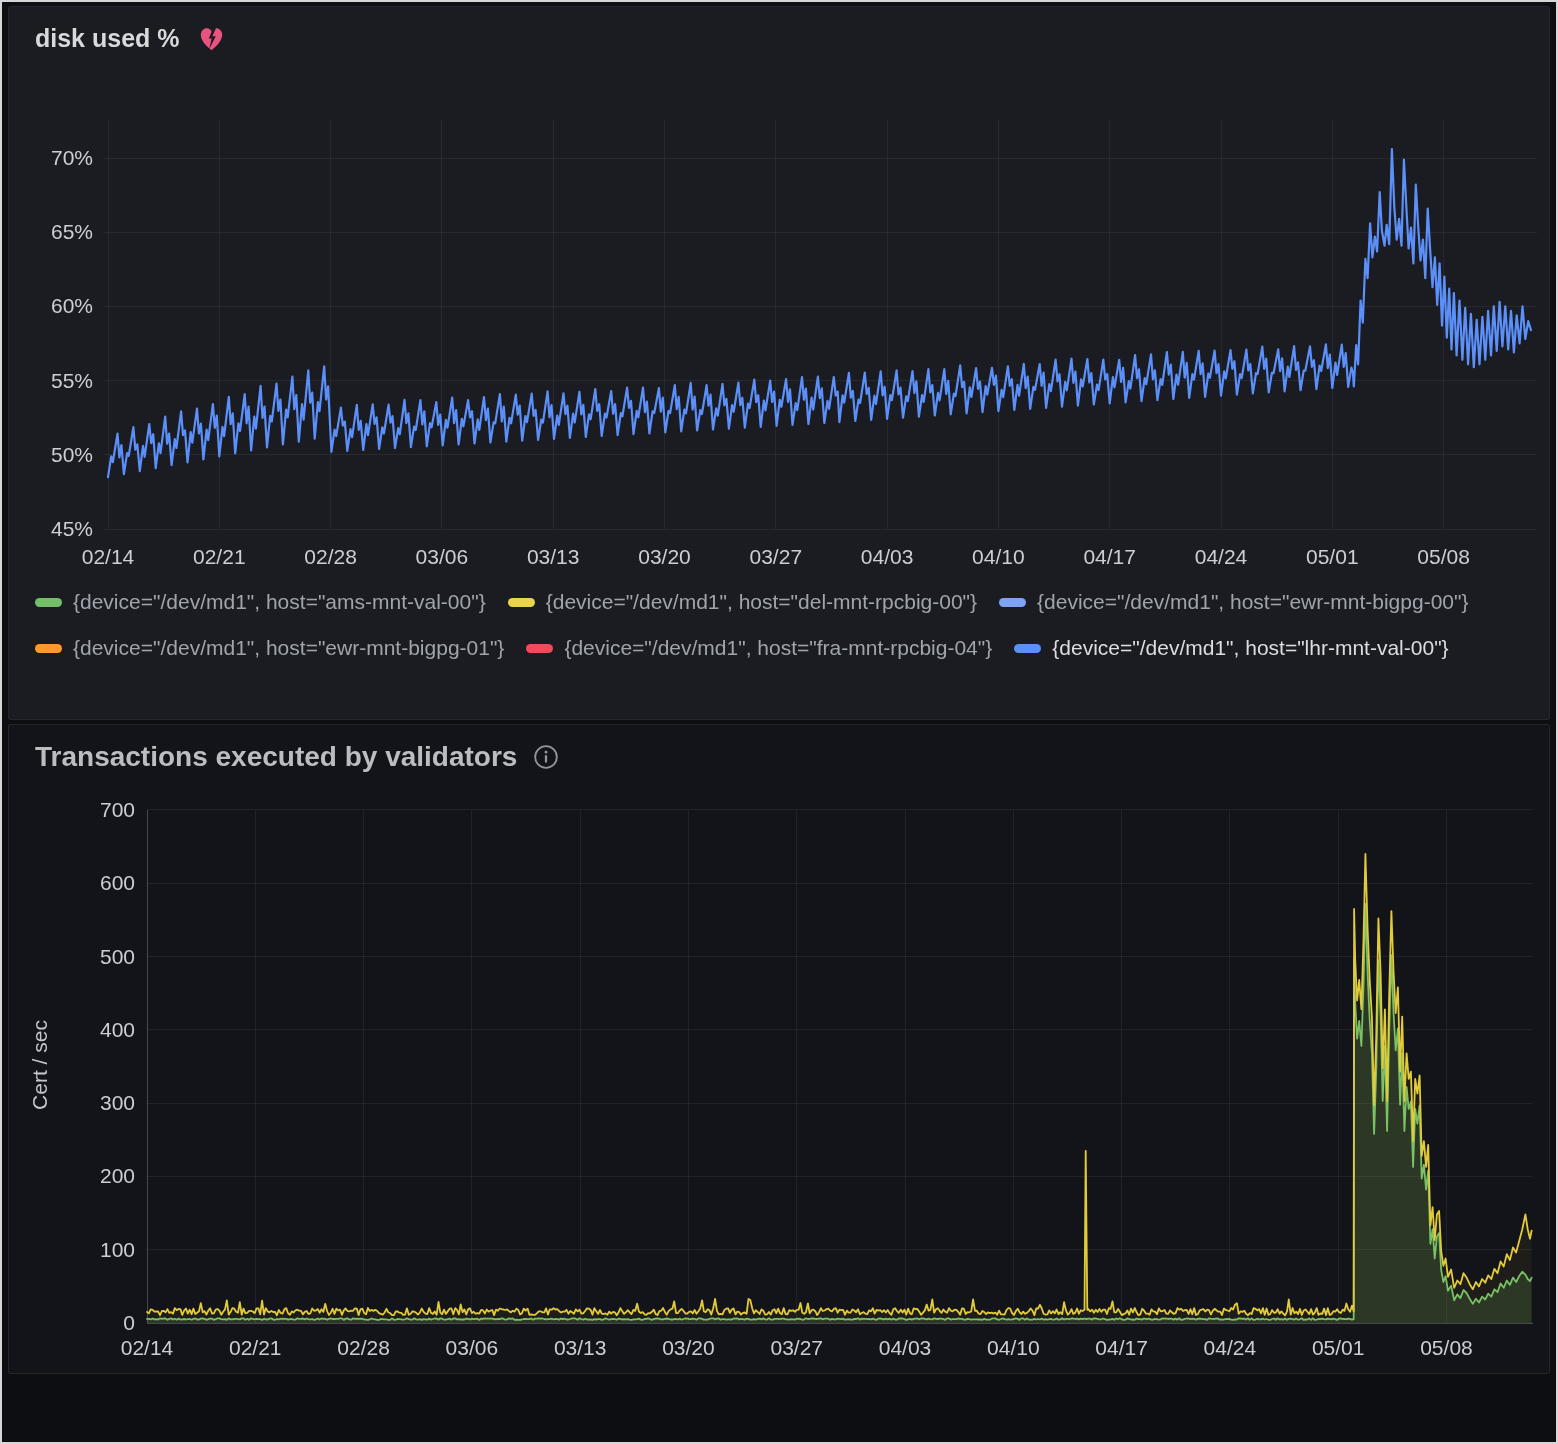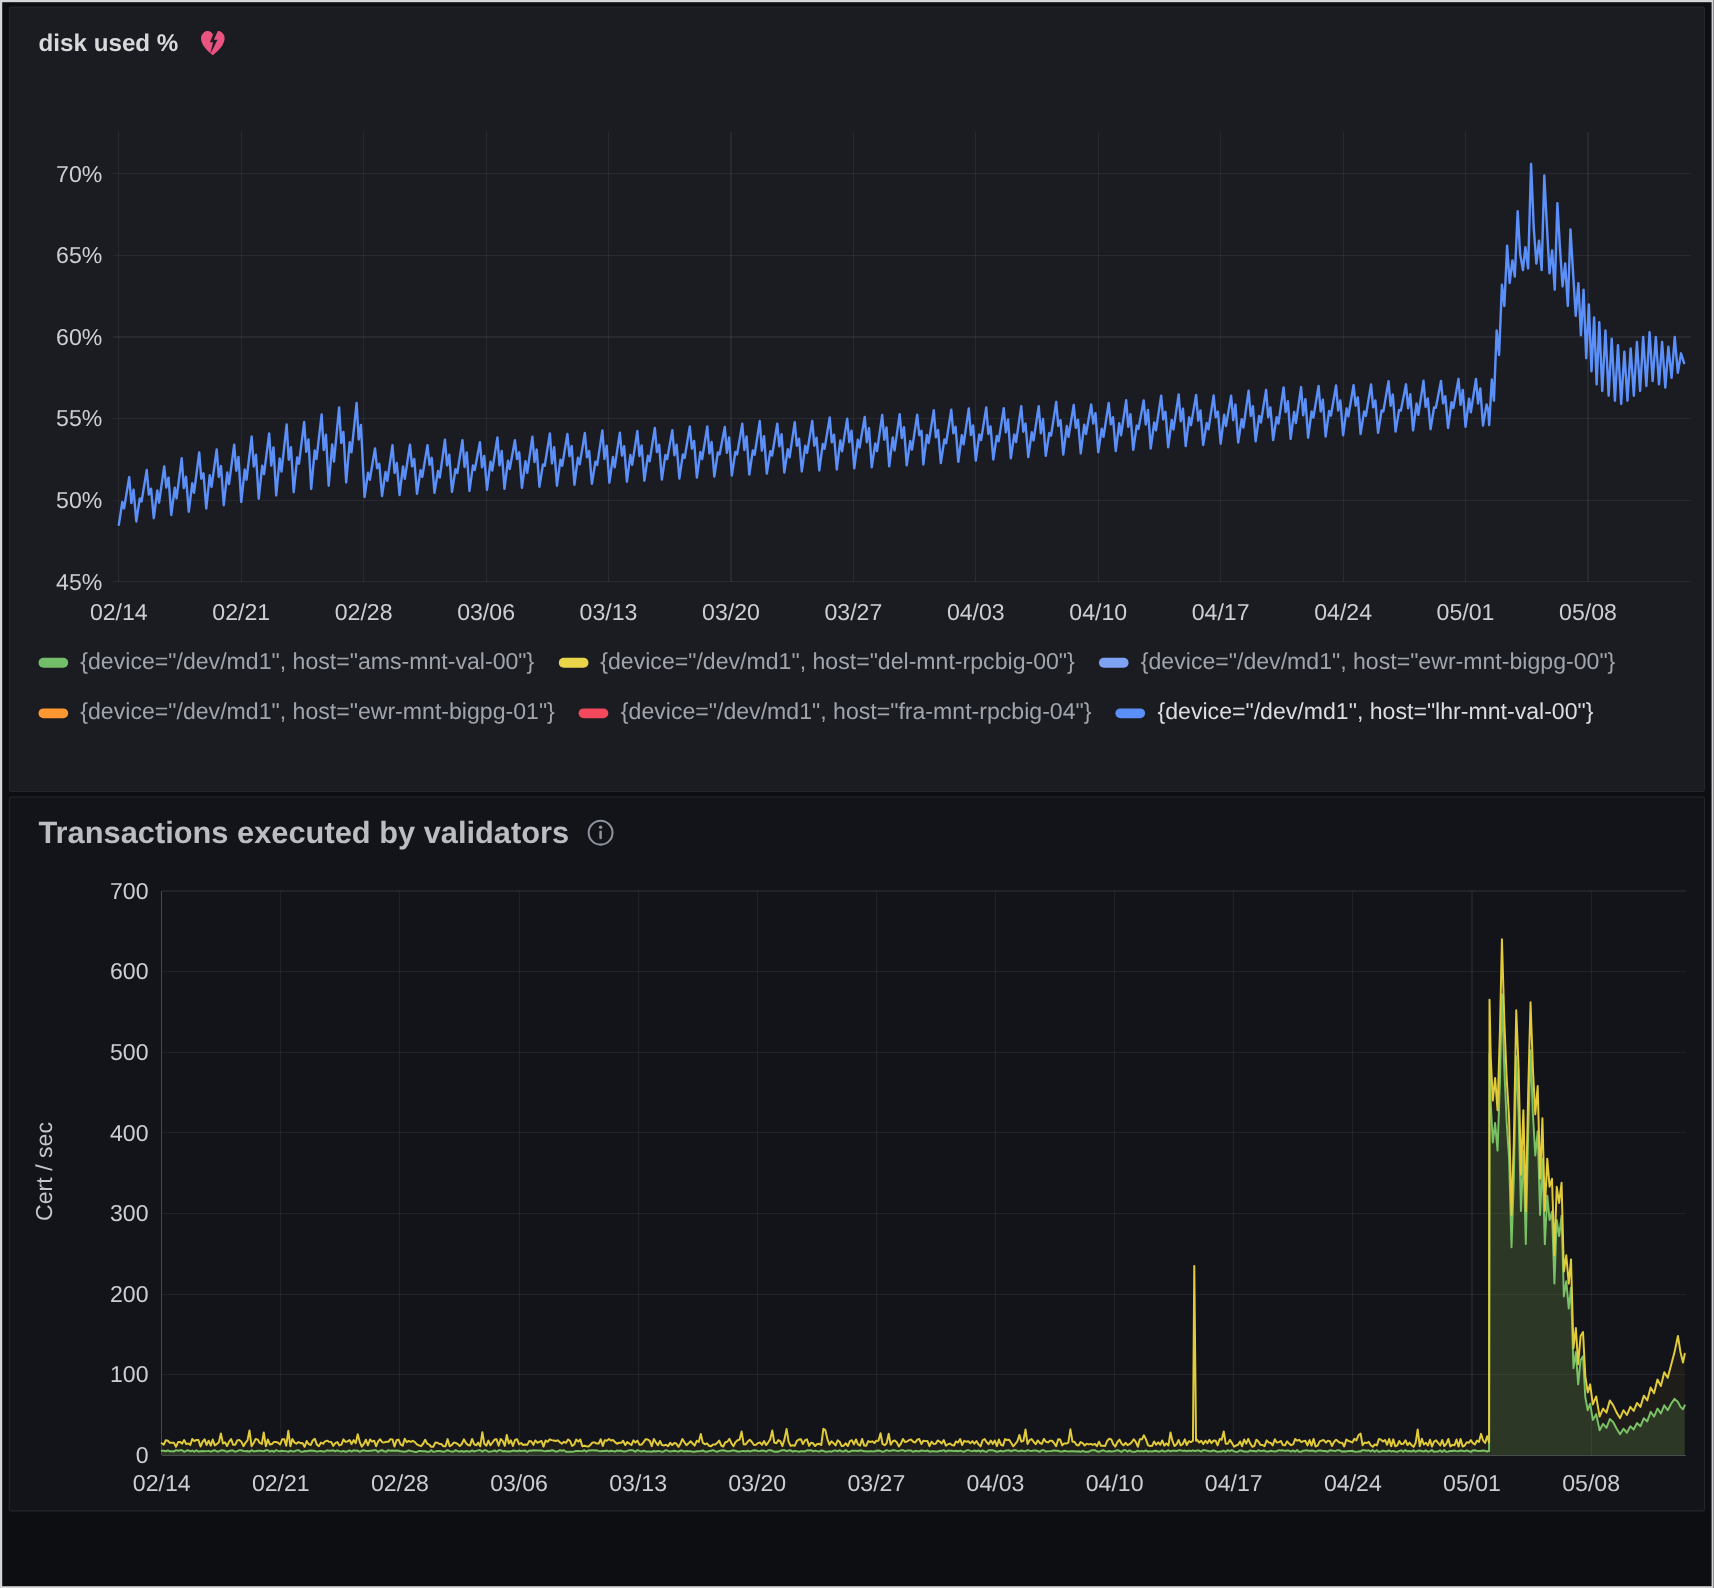--- a/index.html
+++ b/index.html
@@ -22,21 +22,21 @@
   .varbox.vvalue{margin-left:9px;cursor:pointer;}
   .varbox.vvalue span{color:#d8d9db;font-size:23px;font-weight:500;margin-right:12px;}
   
   .panel{
     margin:4px 6px 0 6px;background:#1b1c21;border:1px solid #24262c;border-radius:2px;
     position:relative;
   }
   .panel1{height:714px;}
   .panel2{height:650px;background:#131419;}
   .panel-header{position:absolute;left:26px;top:16px;display:flex;align-items:center;gap:16px;z-index:2;}
-  .panel1 .panel-header .ptitle{color:#d8d9da;font-size:22px;font-weight:600;}
+  .panel1 .panel-header .ptitle{color:#d8d9da;font-size:25px;font-weight:600;}
   .panel2 .panel-header .ptitle{color:#bcbdc1;font-size:28px;font-weight:600;}
   .ptitle{cursor:pointer;}
   .chart{position:absolute;left:0;}
   #chart1{top:95px;}
   #chart2{top:60px;}
   svg text{font-family:"Liberation Sans", sans-serif;}
   
   .legend{
     position:absolute;left:26px;right:20px;top:572px;
     display:flex;flex-wrap:wrap;align-content:flex-start;

